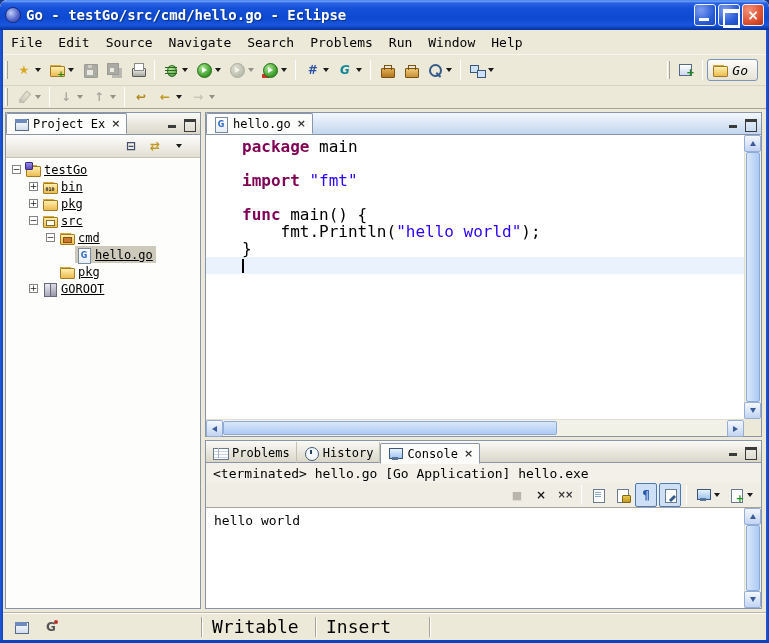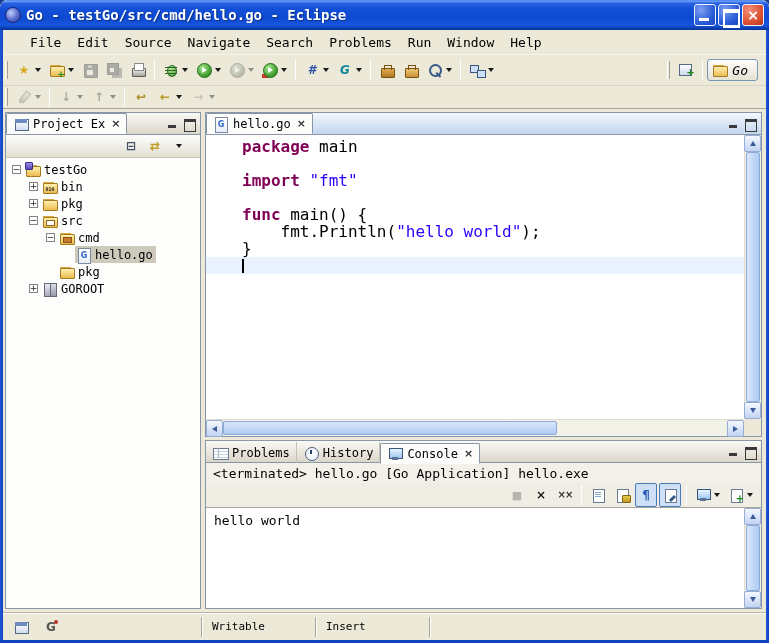--- a/index.html
+++ b/index.html
@@ -16,21 +16,21 @@
   .app-icon{width:16px;height:16px;border-radius:50%;flex:none;border:1px solid #1A2A78;
     background:radial-gradient(circle at 5px 5px,#C0CEF8,#5668CC 55%,#2A3A9A);}
   .title-text{color:#FFF;font-weight:bold;font-size:14px;text-shadow:1px 1px 1px #082F80;white-space:nowrap;overflow:hidden;}
   .win-btns{margin-left:auto;display:flex;gap:2px;}
   .wb{width:22px;height:22px;border-radius:3px;border:1px solid #F0F4FF;position:relative;display:flex;align-items:center;justify-content:center;color:#FFF;font-weight:bold;font-size:14px;line-height:1;font-family:"DejaVu Sans",sans-serif;}
   .wb.min,.wb.max{background:radial-gradient(circle at 30% 25%,#7E9EF0,#2A5CD8 62%,#1A44B8);}
   .wb.close{background:radial-gradient(circle at 30% 25%,#F49078,#DC5030 62%,#B03018);}
   .wb.min::before{content:"";position:absolute;left:4px;bottom:4px;width:10px;height:3px;background:#FFF;}
   .wb.max::before{content:"";position:absolute;left:4px;top:4px;width:13px;height:13px;border:2px solid #FFF;border-top-width:4px;}
   
-  .menubar{position:absolute;left:3px;top:30px;width:702px;height:24px;background:#ECE9D8;display:flex;align-items:center;padding-left:19px;}
+  .menubar{position:absolute;left:3px;top:30px;width:702px;height:24px;background:#ECE9D8;display:flex;align-items:center;padding-left:0;}
   .menu-item{padding:2px 8px;font-size:13px;cursor:default;}
   
   .toolbar{position:absolute;left:3px;width:763px;background:#ECE9D8;display:flex;align-items:center;}
   .toolbar.row1{top:54px;height:32px;border-top:1px solid #F6F4EC;border-bottom:1px solid #D8D4C6;font-style:italic;}
   .toolbar.row2{top:86px;height:23px;border-bottom:1px solid #A8A49A;}
   .tb-group{display:flex;align-items:center;}
   .tb-handle{width:3px;height:18px;margin:0 4px 0 2px;border-left:1px solid #FFF;border-right:1px solid #A8A49A;flex:none;}
   .tb-sep{display:inline-block;width:1px;height:20px;background:#B4B0A2;border-right:1px solid #FFF;margin:0 4px;flex:none;}
   .tb-btn{display:inline-flex;align-items:center;height:24px;padding:0 2px;border:1px solid transparent;border-radius:2px;margin:0 1px;flex:none;}
   .toolbar.row2 .tb-btn{height:20px;}
@@ -109,21 +109,21 @@
   .pm{width:13px;height:12px;position:relative;}
   .pm.min::before{content:"";position:absolute;left:2px;bottom:2px;width:8px;height:3px;background:#3A3A3A;}
   .pm.max::before{content:"";position:absolute;left:1px;top:1px;width:10px;height:9px;border:1px solid #3A3A3A;border-top-width:3px;}
   .view-toolbar{height:23px;background:linear-gradient(#FDFDFC,#E2DFD2);border-bottom:1px solid #C8C4B4;display:flex;align-items:center;justify-content:flex-end;padding-right:14px;}
   .view-toolbar .tb-btn{height:20px;}
   
   .tree{position:absolute;left:0;right:0;top:45px;bottom:0;background:#FDFDFB;overflow:hidden;padding-top:3px;}
   .tree-row{height:17px;display:flex;align-items:center;}
   .expander{width:9px;height:9px;border:1px solid #848484;background:#FFF;margin-right:3px;flex:none;display:flex;align-items:center;justify-content:center;font-size:9px;line-height:1;color:#222;overflow:hidden;font-family:"DejaVu Sans",sans-serif;}
   .expander.none{visibility:hidden;}
-  .row-content{display:flex;align-items:center;gap:3px;padding:0 3px 0 1px;height:17px;}
+  .row-content{display:flex;align-items:center;gap:3px;padding:0 3px 0 1px;height:17px;text-decoration:underline;}
   .row-content.selected{background:var(--c-selection_inactive,#CDC9BB);}
   .tree-label{font-size:12px;white-space:nowrap;}
   
   .code-area{position:absolute;left:0;top:22px;right:17px;bottom:17px;background:#FFF;overflow:hidden;padding-top:3px;}
   .code-line{height:17px;line-height:17px;white-space:pre;font-size:16px;padding-left:36px;}
   .code-line.current{background:var(--c-current_line,#E9F2FD);}
   .tok-keyword{color:var(--c-keyword,#7F0055);font-weight:bold;}
   .tok-string{color:var(--c-string,#2A00FF);}
   .tok-plain{color:#000;}
   .caret{display:inline-block;width:2px;height:14px;background:#000;vertical-align:middle;margin-top:-2px;}
@@ -147,21 +147,21 @@
   .sb-thumb.h{top:1px;bottom:1px;left:17px;width:62%;background:linear-gradient(180deg,#D8E6FA,#AECAF4);}
   
   .console-status{height:20px;display:flex;align-items:center;padding-left:7px;font-size:13px;background:#F2F0E8;white-space:pre;}
   .console-toolbar{height:24px;display:flex;align-items:center;justify-content:flex-end;padding-right:4px;background:#EFEDE4;}
   .console-output{position:absolute;left:0;right:0;top:66px;bottom:0;background:#FFF;border-top:1px solid #A8A49A;}
   .console-text{padding:5px 0 0 8px;font-size:13px;white-space:pre;}
   
   .statusbar{position:absolute;left:3px;top:612px;width:763px;height:28px;background:#ECE9D8;border-top:1px solid #B8B4A8;box-shadow:inset 0 1px 0 #FDFCF8;display:flex;align-items:center;}
   .sb-left{width:198px;display:flex;gap:6px;align-items:center;padding-left:6px;}
   .sb-sep{width:2px;height:20px;border-left:1px solid #A8A49A;border-right:1px solid #FFF;flex:none;}
-  .sb-field{width:112px;padding-left:9px;font-size:11px;white-space:nowrap;}
+  .sb-field{width:112px;padding-left:9px;font-size:18px;white-space:nowrap;}
 </style>
 </head>
 <body>
 
 <div class="window">
 
   <div class="titlebar">
     <span class="app-icon"></span>
     <span class="title-text">Go - testGo/src/cmd/hello.go - Eclipse</span>
     <div class="win-btns">

